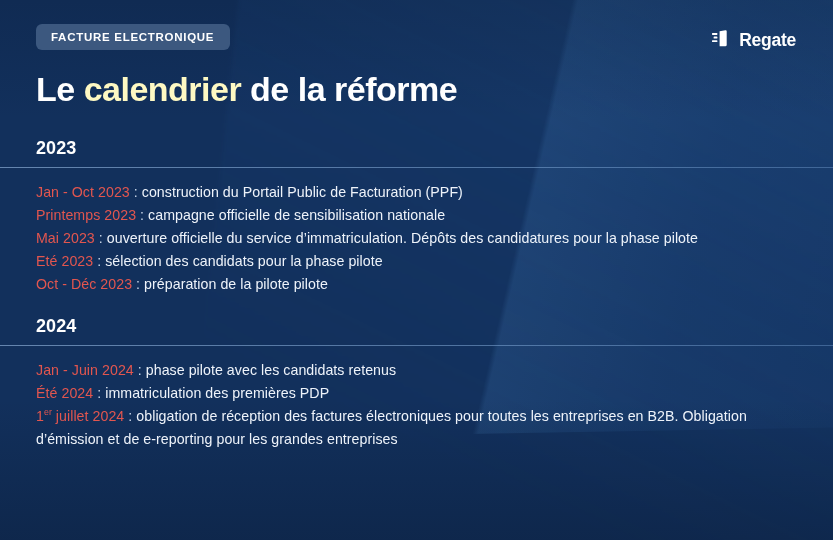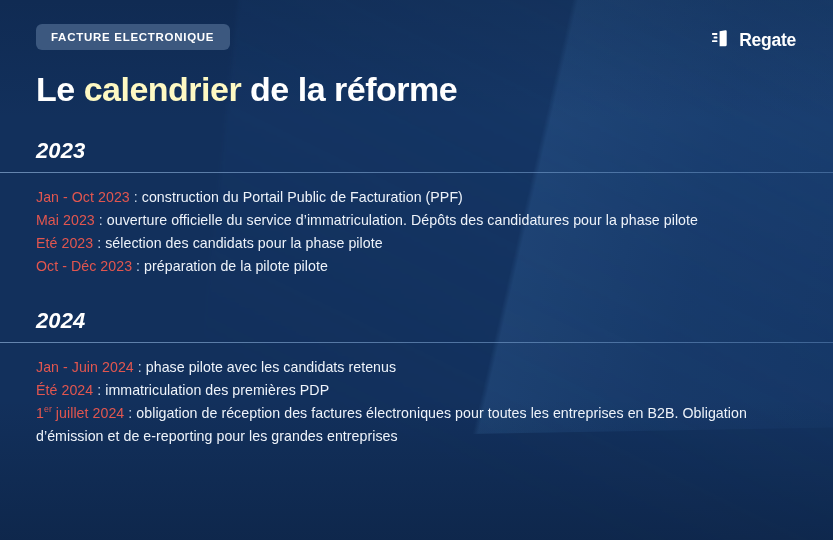--- a/index.html
+++ b/index.html
@@ -81,29 +81,28 @@
     font-size:34px;
     font-weight:bold;
     color:#ffffff;
     letter-spacing:-0.5px;
     line-height:1.12;
   }
   .title .accent { color:#fef9c3; }
 
   
   .year-block { margin-top:30px; }
-  .year-block.second { margin-top:30px; }
+  .year-block.second { margin-top:20px; }
 
   .year-label {
-    font-size:22px;
+    font-size:18px;
     font-weight:bold;
     color:#ffffff;
     letter-spacing:0.1px;
     padding-bottom:8px;
-    font-style:italic;
   }
   .rule {
     height:1px;
     background:linear-gradient(90deg, rgba(152,186,226,0.62) 0%, rgba(132,172,218,0.52) 62%, rgba(118,160,210,0.42) 100%);
     margin-left:-36px;
     margin-right:-36px;
     padding-left:0;
   }
   .entries { padding-top:13px; }
 
@@ -154,20 +153,21 @@
     <h1 class="title">
       <span>Le </span><span class="accent">calendrier</span><span> de la réforme</span>
     </h1>
 
     <div id="sections-host">
         <div class="year-block">
           <div class="year-label">2023</div>
           <div class="rule"></div>
           <div class="entries">
             <div class="entry"><span class="date">Jan - Oct 2023</span><span class="sep"> : </span><span class="desc">construction du Portail Public de Facturation (PPF)</span></div>
+            <div class="entry"><span class="date">Printemps 2023</span><span class="sep"> : </span><span class="desc">campagne officielle de sensibilisation nationale</span></div>
             <div class="entry"><span class="date">Mai 2023</span><span class="sep"> : </span><span class="desc">ouverture officielle du service d’immatriculation. Dépôts des candidatures pour la phase pilote</span></div>
             <div class="entry"><span class="date">Eté 2023</span><span class="sep"> : </span><span class="desc">sélection des candidats pour la phase pilote</span></div>
             <div class="entry"><span class="date">Oct - Déc 2023</span><span class="sep"> : </span><span class="desc">préparation de la pilote pilote</span></div>
           </div>
         </div>
         <div class="year-block second">
           <div class="year-label">2024</div>
           <div class="rule"></div>
           <div class="entries">
             <div class="entry"><span class="date">Jan - Juin 2024</span><span class="sep"> : </span><span class="desc">phase pilote avec les candidats retenus</span></div>

